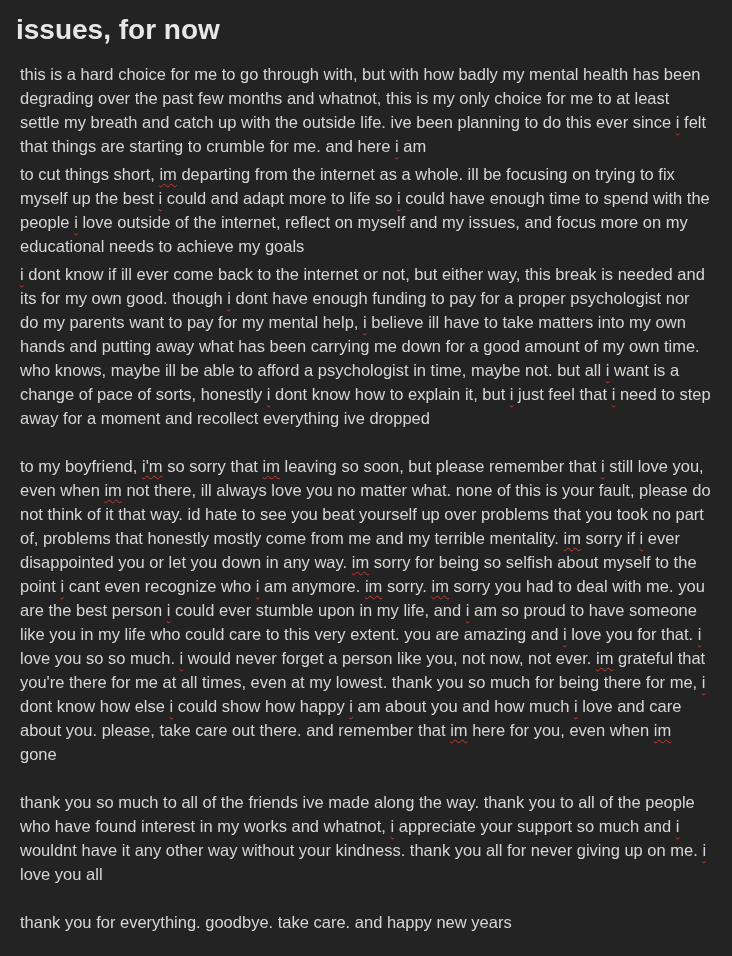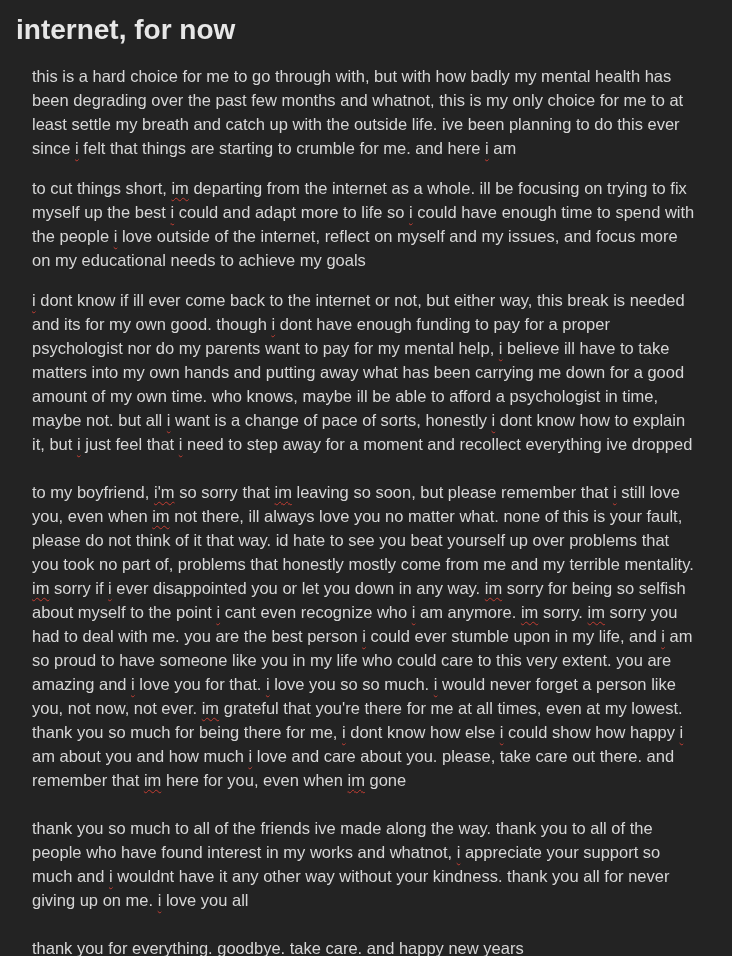--- a/index.html
+++ b/index.html
@@ -31,36 +31,36 @@
     color:var(--title-color,#e7e7e7);
     margin:6px 0 14px 0;
     letter-spacing:0;
   }
   .doc-body{
     font-size:16.5px;
     line-height:24px;
     color:var(--body-color,#d6d6d6);
     letter-spacing:0;
   }
-  .doc-body p{margin:16px;}
+  .doc-body p{margin:4px;}
   .block + .block{margin-top:24px;}
   .sp{
     text-decoration-line:underline;
     text-decoration-style:wavy;
     text-decoration-color:var(--spellcheck-underline,#c33d32);
     text-decoration-thickness:1px;
     text-underline-offset:3px;
     text-decoration-skip-ink:none;
   }
 </style>
 </head>
 <body>
 
 <div class="page">
-  <h1 class="doc-title">internet, for now</h1>
+  <h1 class="doc-title">issues, for now</h1>
   <div class="doc-body">
     <div class="block">
       <p>this is a hard choice for me to go through with, but with how badly my mental health has been degrading over the past few months and whatnot, this is my only choice for me to at least settle my breath and catch up with the outside life. ive been planning to do this ever since <span class="sp">i</span> felt that things are starting to crumble for me. and here <span class="sp">i</span> am</p>
       <p>to cut things short, <span class="sp">im</span> departing from the internet as a whole. ill be focusing on trying to fix myself up the best <span class="sp">i</span> could and adapt more to life so <span class="sp">i</span> could have enough time to spend with the people <span class="sp">i</span> love outside of the internet, reflect on myself and my issues, and focus more on my educational needs to achieve my goals</p>
       <p><span class="sp">i</span> dont know if ill ever come back to the internet or not, but either way, this break is needed and its for my own good. though <span class="sp">i</span> dont have enough funding to pay for a proper psychologist nor do my parents want to pay for my mental help, <span class="sp">i</span> believe ill have to take matters into my own hands and putting away what has been carrying me down for a good amount of my own time. who knows, maybe ill be able to afford a psychologist in time, maybe not. but all <span class="sp">i</span> want is a change of pace of sorts, honestly <span class="sp">i</span> dont know how to explain it, but <span class="sp">i</span> just feel that <span class="sp">i</span> need to step away for a moment and recollect everything ive dropped</p>
     </div>
     <div class="block">
       <p>to my boyfriend, <span class="sp">i'm</span> so sorry that <span class="sp">im</span> leaving so soon, but please remember that <span class="sp">i</span> still love you, even when <span class="sp">im</span> not there, ill always love you no matter what. none of this is your fault, please do not think of it that way. id hate to see you beat yourself up over problems that you took no part of, problems that honestly mostly come from me and my terrible mentality. <span class="sp">im</span> sorry if <span class="sp">i</span> ever disappointed you or let you down in any way. <span class="sp">im</span> sorry for being so selfish about myself to the point <span class="sp">i</span> cant even recognize who <span class="sp">i</span> am anymore. <span class="sp">im</span> sorry. <span class="sp">im</span> sorry you had to deal with me. you are the best person <span class="sp">i</span> could ever stumble upon in my life, and <span class="sp">i</span> am so proud to have someone like you in my life who could care to this very extent. you are amazing and <span class="sp">i</span> love you for that. <span class="sp">i</span> love you so so much. <span class="sp">i</span> would never forget a person like you, not now, not ever. <span class="sp">im</span> grateful that you're there for me at all times, even at my lowest. thank you so much for being there for me, <span class="sp">i</span> dont know how else <span class="sp">i</span> could show how happy <span class="sp">i</span> am about you and how much <span class="sp">i</span> love and care about you. please, take care out there. and remember that <span class="sp">im</span> here for you, even when <span class="sp">im</span> gone</p>
     </div>
     <div class="block">

